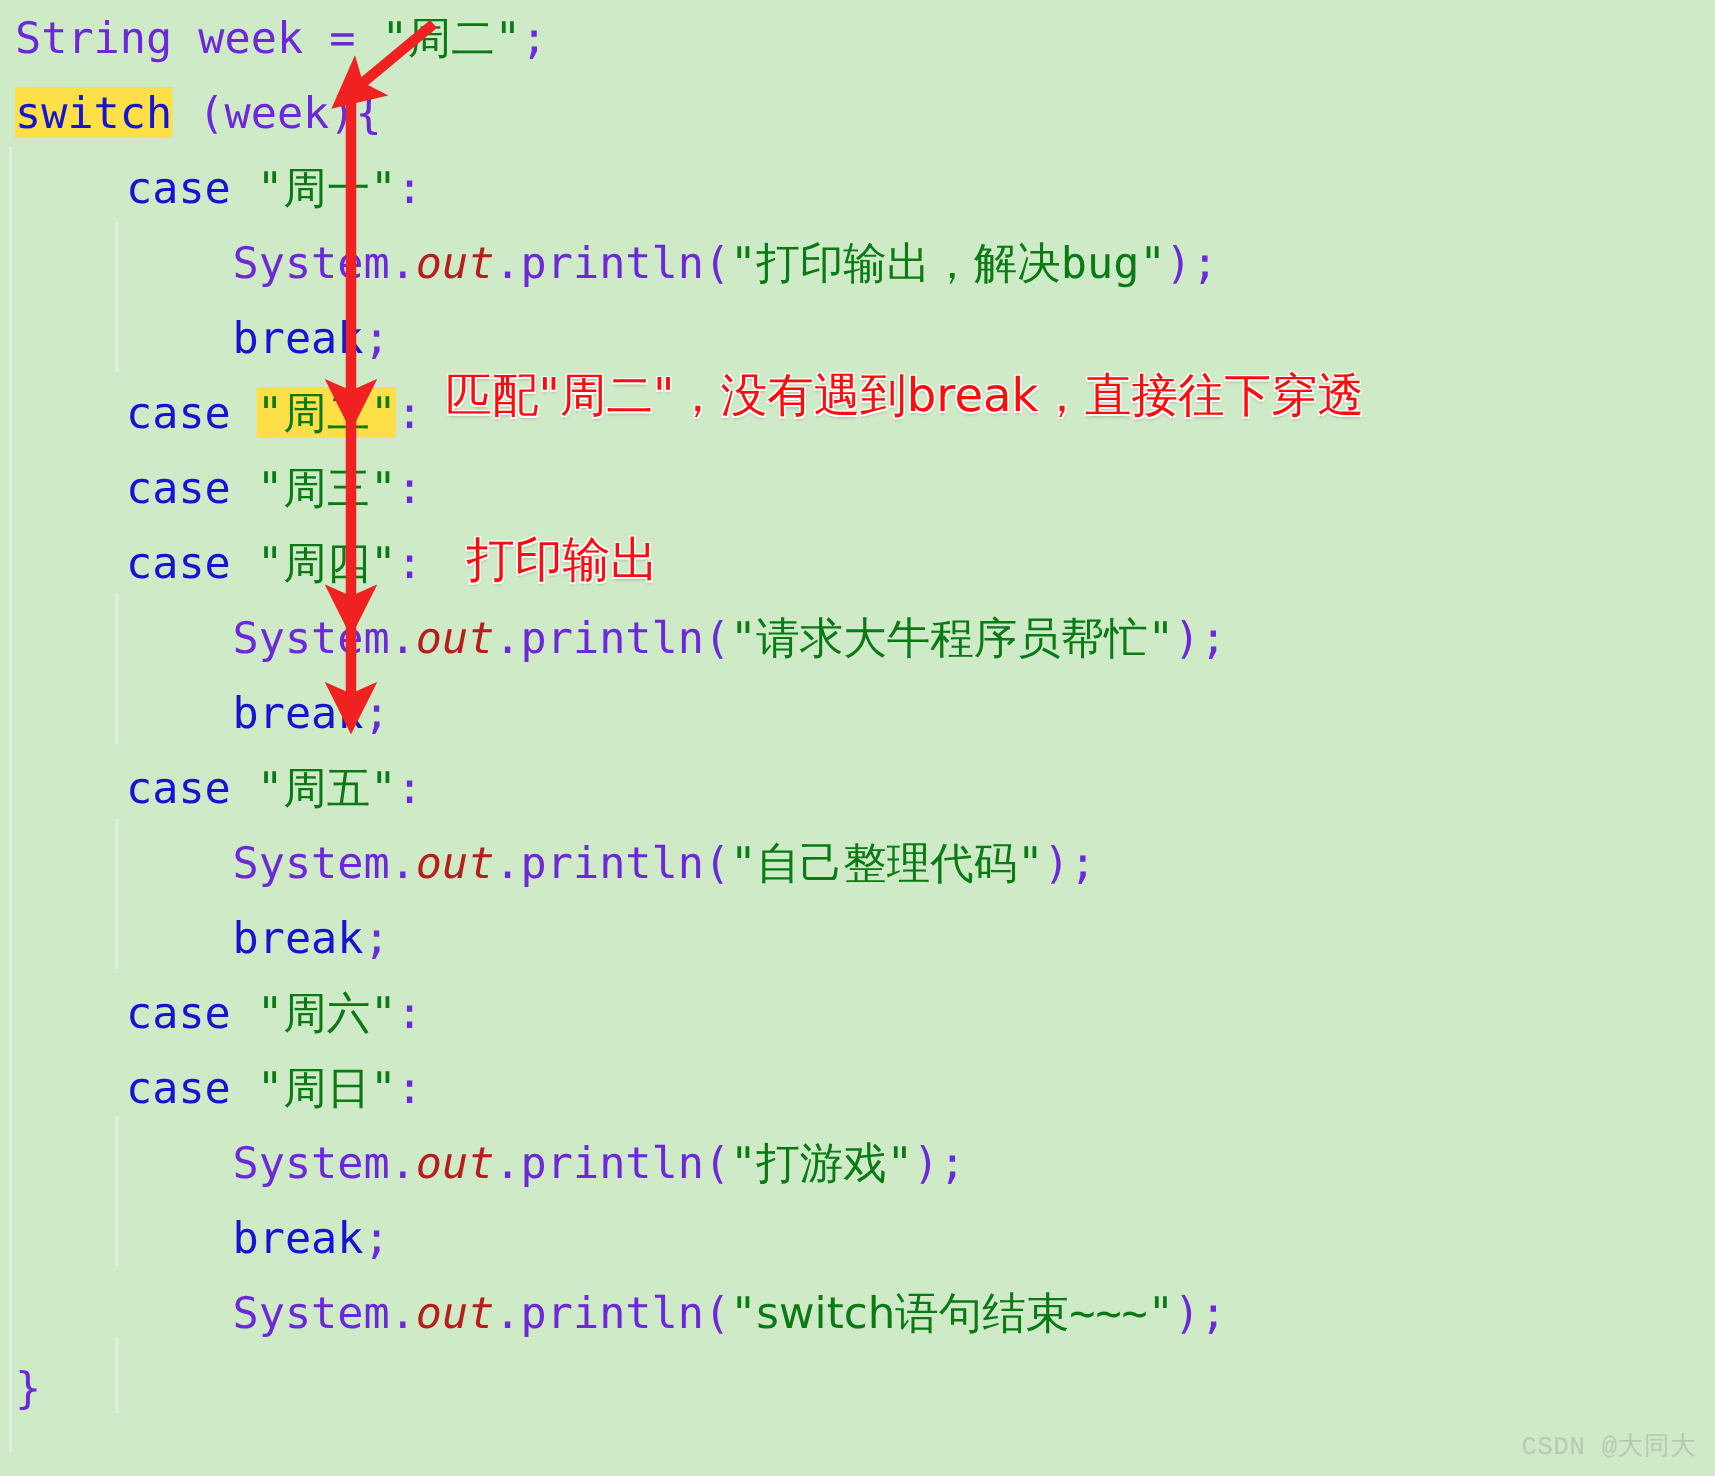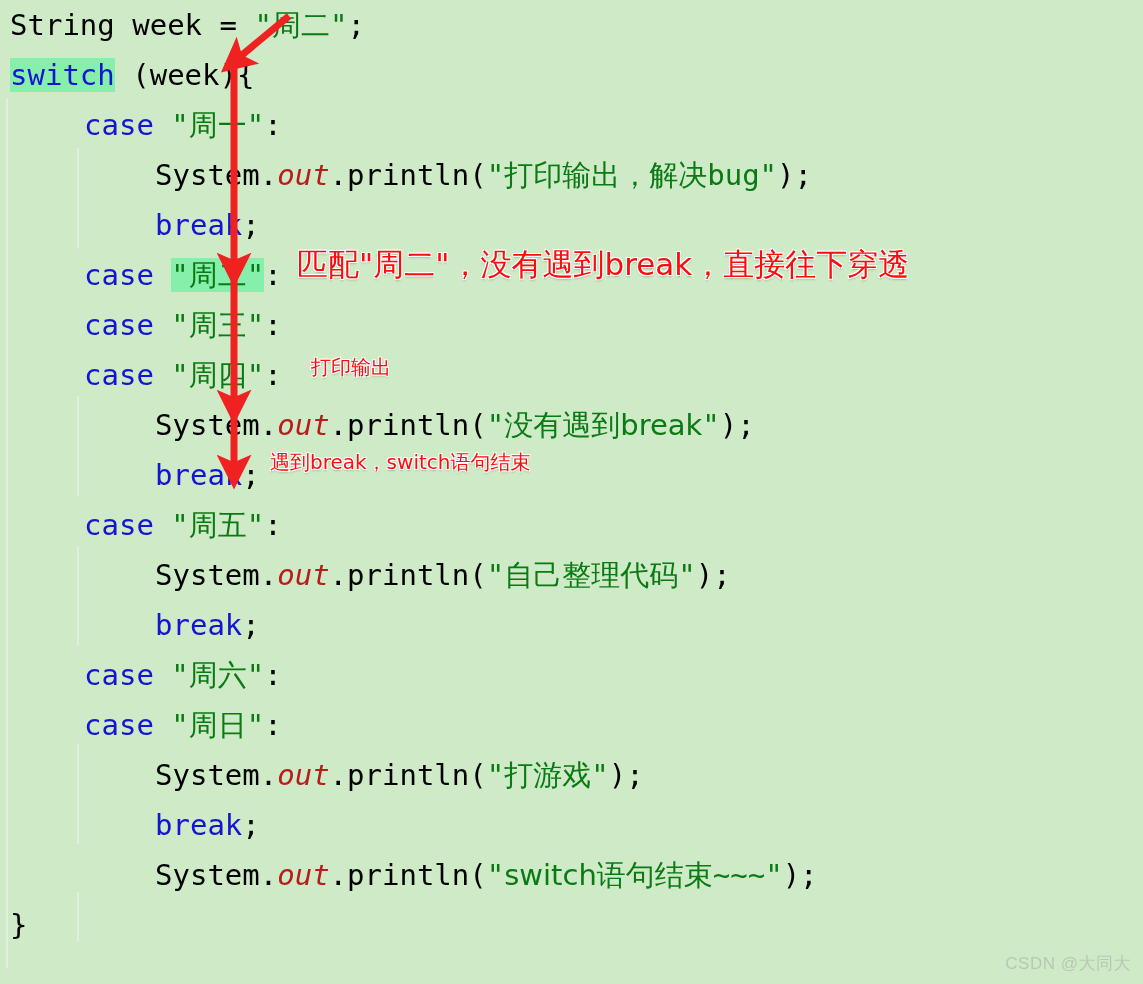--- a/index.html
+++ b/index.html
@@ -41,42 +41,42 @@
     white-space: pre;
     font-size: 29px;
     font-family: "DejaVu Sans Mono", "Liberation Mono", monospace;
     color: #1b1b1b;
     letter-spacing: 0px;
   }
 
   
   .kw       { color: #1414d2; }              
   .str      { color: #0a7a14; }              
-  .plain    { color: #000000; }
+  .plain    { color: #6d28d9; }
   .field    { color: #b91c1c; font-style: italic; }
 
-  .hl { background: #86efac; }               
+  .hl { background: #fde047; }               
 
   .cjk { font-family: "DejaVu Sans", "Liberation Sans", sans-serif; text-align: right; }
 
   
   .guide {
     position: absolute;
     width: 2px;
     background: #e2efe0;
     z-index: 1;
   }
 
   
   .anno {
     position: absolute;
     z-index: 5;
     color: #fb0d0d;
     font-family: "DejaVu Sans", "Liberation Sans", sans-serif;
-    font-size: 20px;
+    font-size: 32px;
     line-height: 1;
     white-space: nowrap;
     text-shadow:
        1px  1px 0 #fdfdfd,
       -1px  1px 0 #fdfdfd,
        1px -1px 0 #fdfdfd,
       -1px -1px 0 #fdfdfd,
        0    2px 2px rgba(120,120,120,.45);
   }
   .anno-lg { font-size: 31px; }
@@ -91,21 +91,21 @@
   }
 
   
   .watermark {
     position: absolute;
     right: 12px;
     bottom: 9px;
     z-index: 6;
     color: #b9c8b4;
     font-size: 17px;
-    font-family: Liberation Sans, sans-serif;
+    font-family: Liberation Mono, monospace;
     letter-spacing: .5px;
     white-space: nowrap;
   }
 </style>
 </head>
 <body>
 
 <div id="page">
 
   <div class="guide" style="left:6px;  top:98px;  height:870px;"></div>
@@ -117,21 +117,21 @@
 
   <div class="code" id="code-block">
       <div class="line"><span style="display: inline-block; width: 10px;"></span><span class="plain"><span>String week = </span></span><span class="str"><span>"</span><span class="cjk">周二</span><span>"</span></span><span class="plain"><span>;</span></span></div>
       <div class="line"><span style="display: inline-block; width: 10px;"></span><span class="kw hl"><span>switch</span></span><span class="plain"><span> (week){</span></span></div>
       <div class="line"><span style="display: inline-block; width: 84px;"></span><span class="kw"><span>case</span></span><span class="plain"><span> </span></span><span class="str"><span>"</span><span class="cjk">周一</span><span>"</span></span><span class="plain"><span>:</span></span></div>
       <div class="line"><span style="display: inline-block; width: 155px;"></span><span class="plain"><span>System.</span></span><span class="field"><span>out</span></span><span class="plain"><span>.println(</span></span><span class="str"><span>"</span><span class="cjk">打印输出，解决</span><span>bug"</span></span><span class="plain"><span>);</span></span></div>
       <div class="line"><span style="display: inline-block; width: 155px;"></span><span class="kw"><span>break</span></span><span class="plain"><span>;</span></span></div>
       <div class="line"><span style="display: inline-block; width: 84px;"></span><span class="kw"><span>case</span></span><span class="plain"><span> </span></span><span class="str hl"><span>"</span><span class="cjk">周二</span><span>"</span></span><span class="plain"><span>:</span></span></div>
       <div class="line"><span style="display: inline-block; width: 84px;"></span><span class="kw"><span>case</span></span><span class="plain"><span> </span></span><span class="str"><span>"</span><span class="cjk">周三</span><span>"</span></span><span class="plain"><span>:</span></span></div>
       <div class="line"><span style="display: inline-block; width: 84px;"></span><span class="kw"><span>case</span></span><span class="plain"><span> </span></span><span class="str"><span>"</span><span class="cjk">周四</span><span>"</span></span><span class="plain"><span>:</span></span></div>
-      <div class="line"><span style="display: inline-block; width: 155px;"></span><span class="plain"><span>System.</span></span><span class="field"><span>out</span></span><span class="plain"><span>.println(</span></span><span class="str"><span>"</span><span class="cjk">没有遇到break</span><span>"</span></span><span class="plain"><span>);</span></span></div>
+      <div class="line"><span style="display: inline-block; width: 155px;"></span><span class="plain"><span>System.</span></span><span class="field"><span>out</span></span><span class="plain"><span>.println(</span></span><span class="str"><span>"</span><span class="cjk">请求大牛程序员帮忙</span><span>"</span></span><span class="plain"><span>);</span></span></div>
       <div class="line"><span style="display: inline-block; width: 155px;"></span><span class="kw"><span>break</span></span><span class="plain"><span>;</span></span></div>
       <div class="line"><span style="display: inline-block; width: 84px;"></span><span class="kw"><span>case</span></span><span class="plain"><span> </span></span><span class="str"><span>"</span><span class="cjk">周五</span><span>"</span></span><span class="plain"><span>:</span></span></div>
       <div class="line"><span style="display: inline-block; width: 155px;"></span><span class="plain"><span>System.</span></span><span class="field"><span>out</span></span><span class="plain"><span>.println(</span></span><span class="str"><span>"</span><span class="cjk">自己整理代码</span><span>"</span></span><span class="plain"><span>);</span></span></div>
       <div class="line"><span style="display: inline-block; width: 155px;"></span><span class="kw"><span>break</span></span><span class="plain"><span>;</span></span></div>
       <div class="line"><span style="display: inline-block; width: 84px;"></span><span class="kw"><span>case</span></span><span class="plain"><span> </span></span><span class="str"><span>"</span><span class="cjk">周六</span><span>"</span></span><span class="plain"><span>:</span></span></div>
       <div class="line"><span style="display: inline-block; width: 84px;"></span><span class="kw"><span>case</span></span><span class="plain"><span> </span></span><span class="str"><span>"</span><span class="cjk">周日</span><span>"</span></span><span class="plain"><span>:</span></span></div>
       <div class="line"><span style="display: inline-block; width: 155px;"></span><span class="plain"><span>System.</span></span><span class="field"><span>out</span></span><span class="plain"><span>.println(</span></span><span class="str"><span>"</span><span class="cjk">打游戏</span><span>"</span></span><span class="plain"><span>);</span></span></div>
       <div class="line"><span style="display: inline-block; width: 155px;"></span><span class="kw"><span>break</span></span><span class="plain"><span>;</span></span></div>
       <div class="line"><span style="display: inline-block; width: 155px;"></span><span class="plain"><span>System.</span></span><span class="field"><span>out</span></span><span class="plain"><span>.println(</span></span><span class="str"><span>"</span><span class="cjk">switch语句结束</span><span>~~~"</span></span><span class="plain"><span>);</span></span></div>
       <div class="line"><span style="display: inline-block; width: 10px;"></span><span class="plain"><span>}</span></span></div>
@@ -152,17 +152,16 @@
       <line x1="234" y1="58" x2="234" y2="268" stroke="#ef2121" stroke-width="7" marker-end="url(#ah)"></line>
       <line x1="234" y1="268" x2="234" y2="405" stroke="#ef2121" stroke-width="7" marker-end="url(#ah)"></line>
       <line x1="234" y1="405" x2="234" y2="470" stroke="#ef2121" stroke-width="7" marker-end="url(#ah)"></line>
     </g>
   </svg>
 
   <div class="anno anno-lg" style="left:297px; top:249px;">匹配"周二"，没有遇到break，直接往下穿透</div>
 
   <div class="anno" style="left:311px; top:357px;">打印输出</div>
 
-  <div class="anno" style="left:270px; top:452px;">遇到break，switch语句结束</div>
 
   <div class="watermark">CSDN @大同大</div>
 
 </div>
 
 </body></html>

